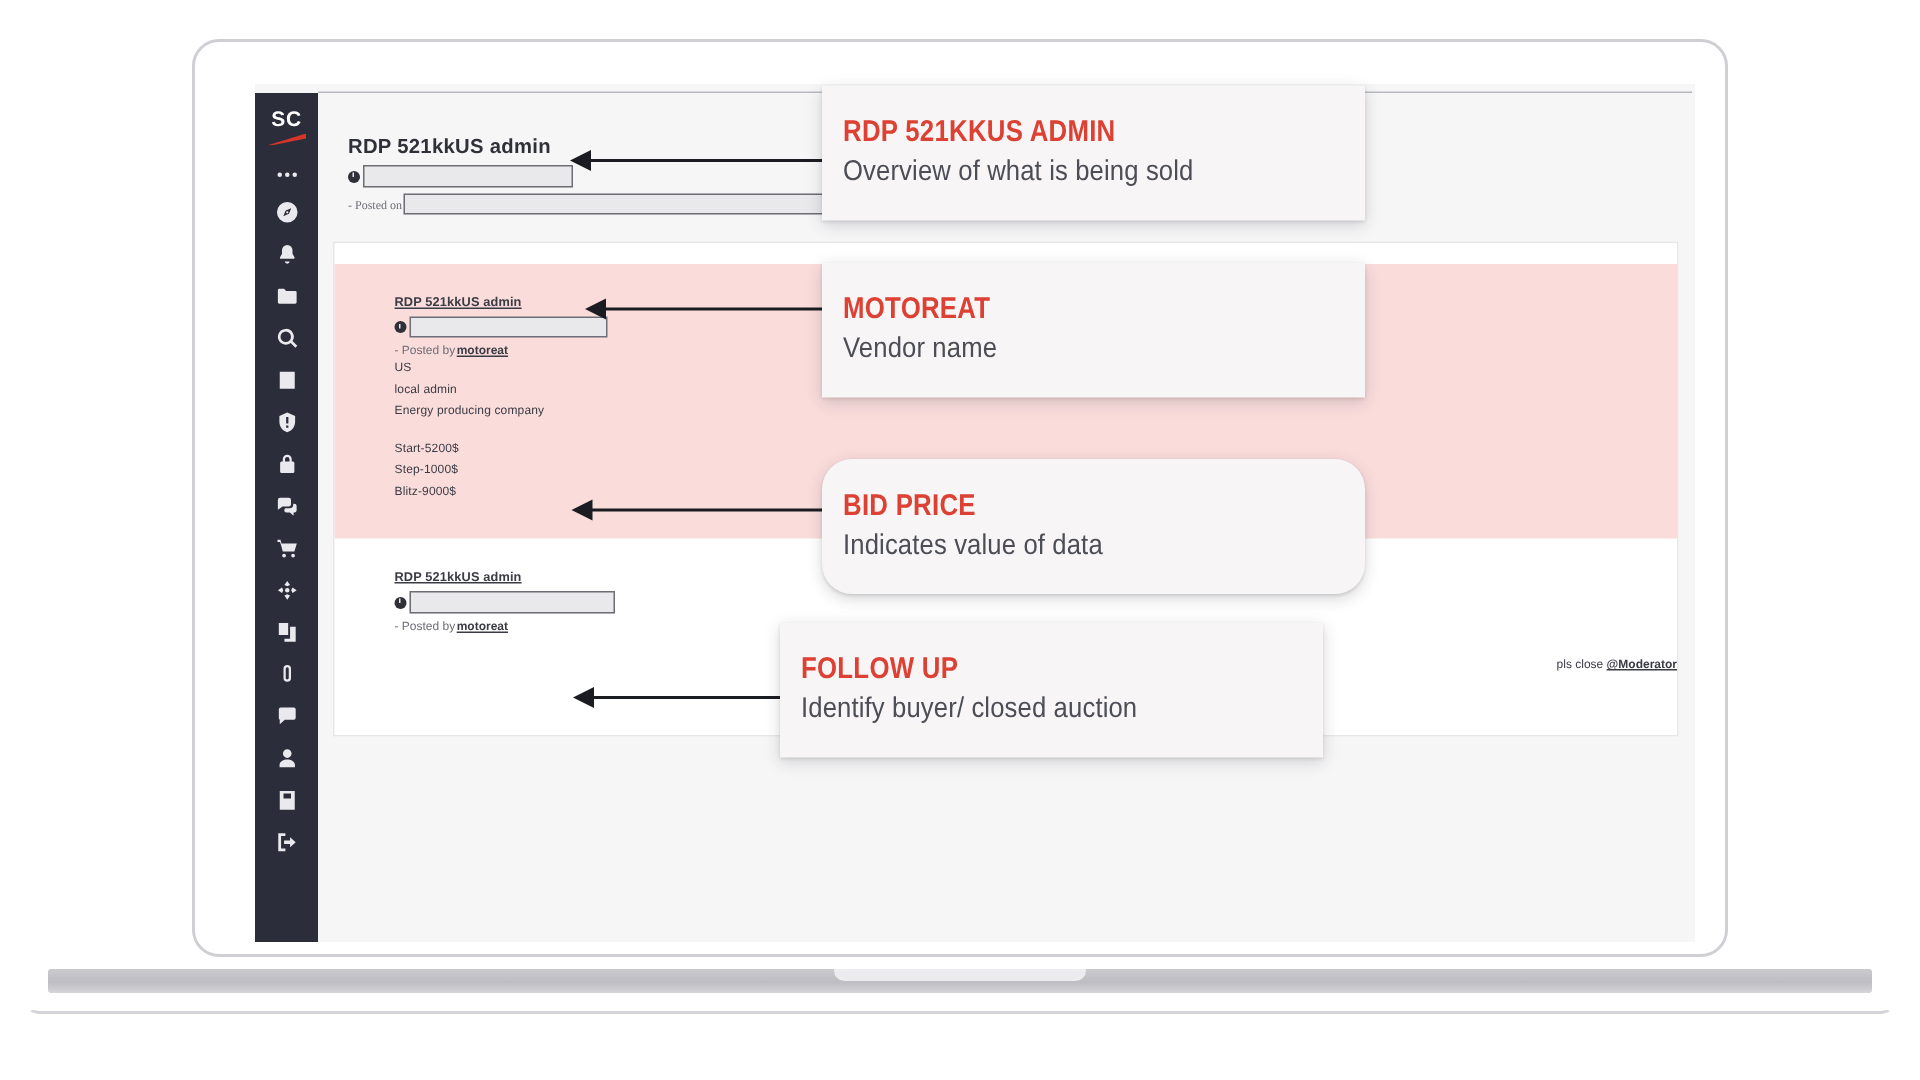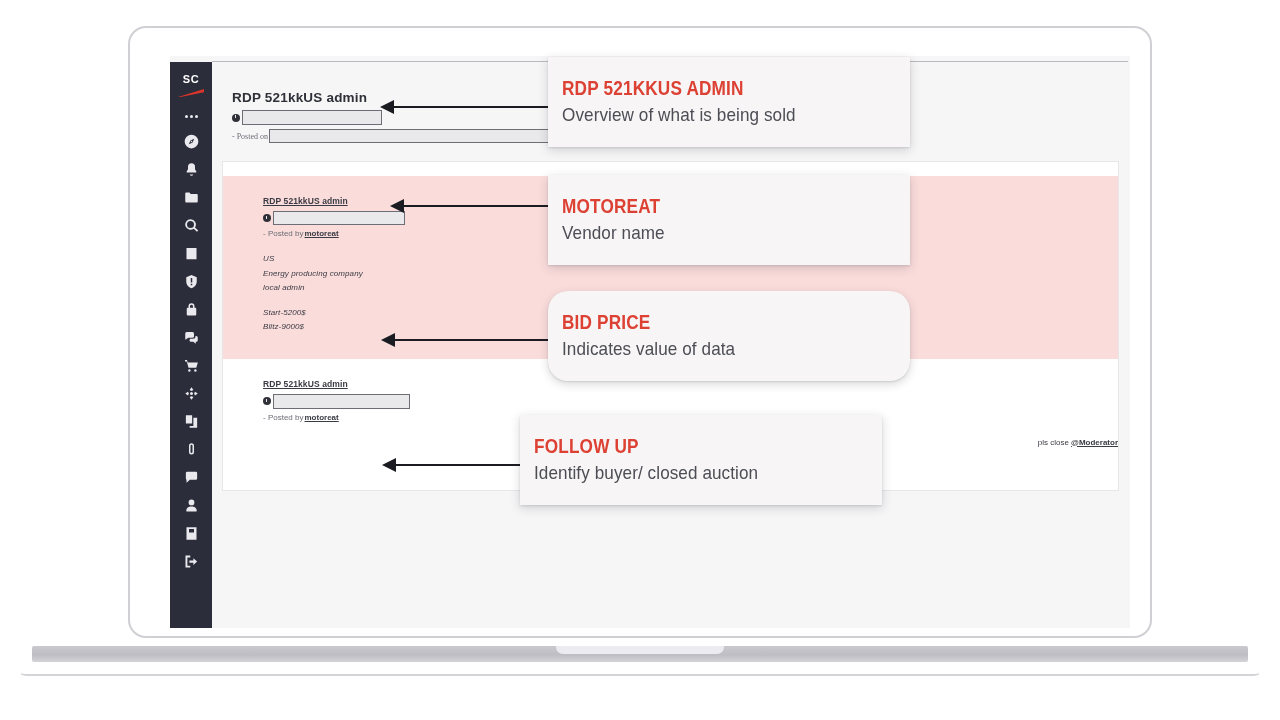--- a/index.html
+++ b/index.html
@@ -69,21 +69,21 @@
 
   
   .sidebar {
     position: absolute; left: 0; top: 6px;
     width: 42px; height: 566px;
     background: #2b2d3a;
     display: flex; flex-direction: column; align-items: center;
   }
   .logo { margin-top: 10px; width: 34px; text-align: center; }
   .logo-text {
-    color: #ffffff; font-size: 11px; font-weight: 700;
+    color: #ffffff; font-size: 14px; font-weight: 700;
     letter-spacing: .5px; line-height: 14px;
   }
   .logo-swoosh {
     margin: 3px auto 0; width: 26px; height: 8px;
     background: #d8352a;
     clip-path: polygon(0% 100%, 100% 0%, 100% 42%, 10% 100%);
   }
   .nav { margin-top: 8px; display: flex; flex-direction: column; align-items: center; }
   .nav-item {
     width: 42px; height: 28px;
@@ -140,21 +140,21 @@
   }
   .post { padding: 8px 0 10px 0; }
   .post.highlight { background: #fadcdb; }
   .post-body { padding: 12px 0 14px 40px; }
   .post-user {
     font-size: 8.5px; font-weight: 700; color: #3a3b44;
     text-decoration: underline; letter-spacing: .1px;
   }
   .post-meta { display: flex; margin-top: 4px; }
   .link { color: #3a3b44; text-decoration: underline; font-weight: 700; }
-  .post-text { margin-top: 14px; font-style: italic; }
+  .post-text { margin-top: 0; }
   .post-text p {
     font-size: 8px; color: #3a3b44; line-height: 14.5px; letter-spacing: .1px;
   }
   .post-text .gap { height: 10px; }
   .closing { margin-top: 16px; font-size: 8px; color: #3a3b44; text-align: right; }
 
   
   .callout {
     position: absolute;
     width: 362px;
@@ -168,21 +168,21 @@
     transform: scaleX(.86); transform-origin: left center;
   }
   .callout-desc {
     color: #4c4d55; font-size: 19px; line-height: 24px;
     margin-top: 4px; letter-spacing: .1px;
     transform: scaleX(.9); transform-origin: left center;
     white-space: nowrap;
   }
   #callout-0 { left: 548px; top: 57px; }
   #callout-1 { left: 548px; top: 175px; }
-  #callout-2 { left: 548px; top: 291px; border-radius: 20px; }
+  #callout-2 { left: 548px; top: 306px; border-radius: 20px; }
   #callout-3 { left: 520px; top: 415px; }
 
   
   .arrow { position: absolute; height: 14px; }
   .arrow .shaft {
     position: absolute; right: 0; top: 6px; height: 2px;
     background: #1b1b22; left: 13px;
   }
   .arrow .head {
     position: absolute; left: 0; top: 0;
@@ -352,24 +352,25 @@
                   <span class="redact r3"></span>
                 </div>
 
                 <div class="post-meta">
                   <span class="muted">- Posted by</span>
                   <span class="muted link">motoreat</span>
                 </div>
 
                 <div class="post-text">
                   <p>US</p>
+                  <p>local admin</p>
                   <p>Energy producing company</p>
-                  <p>local admin</p>
                   <div class="gap"></div>
                   <p>Start-5200$</p>
+                  <p>Step-1000$</p>
                   <p>Blitz-9000$</p>
                 </div>
               </div>
             </article>
 
             <article class="post">
               <div class="post-body">
                 <div class="post-user">RDP 521kkUS admin</div>
 
                 <div class="meta-row">

